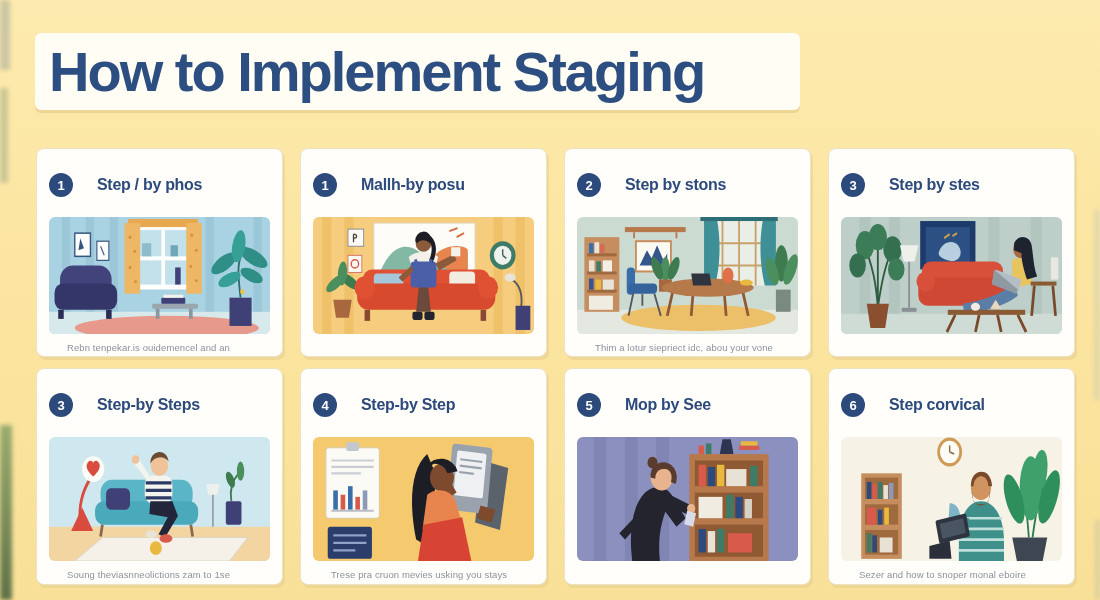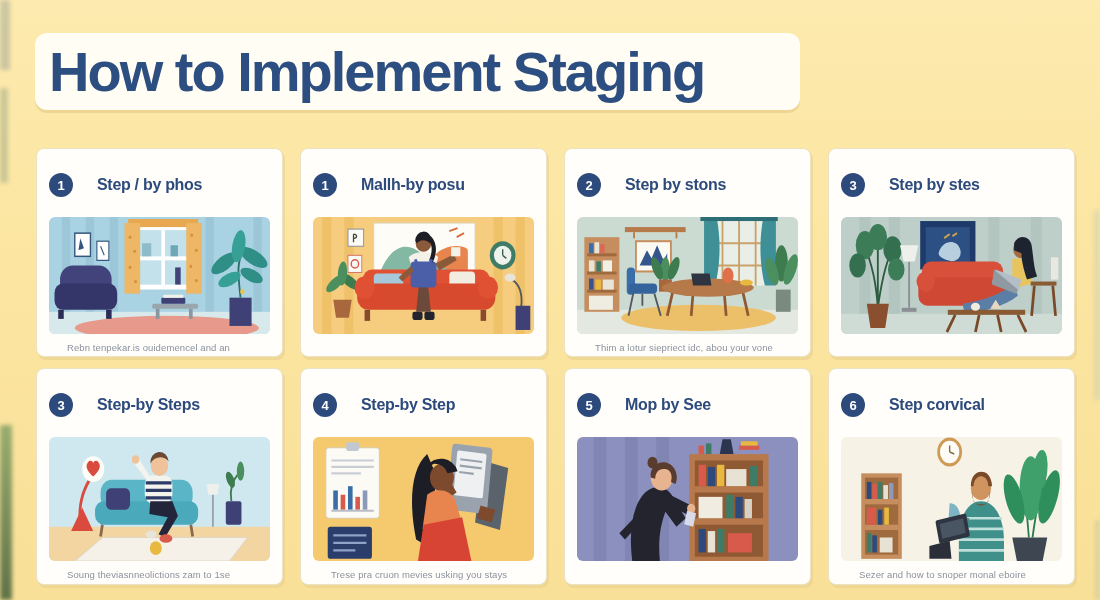--- a/index.html
+++ b/index.html
@@ -11,21 +11,21 @@
   
   .edge{position:absolute;pointer-events:none;filter:blur(2px);}
   .edge-tl{left:0;top:0;width:10px;height:70px;background:#a4ab9b;opacity:.55;}
   .edge-lm{left:0;top:88px;width:8px;height:95px;background:#aab28c;opacity:.6;}
   .edge-lb{left:0;top:425px;width:12px;height:175px;background:linear-gradient(180deg,#8aa468,#45603a);opacity:.85;}
   .edge-r{right:0;top:210px;width:6px;height:190px;background:#c9ccb2;opacity:.5;}
   .edge-rb{right:0;top:520px;width:5px;height:80px;background:#b8bc9e;opacity:.45;}
 
   .banner{
     position:absolute;left:35px;top:33px;width:765px;height:77px;
-    background:#fffdf4;border-radius:12px;display:flex;align-items:center;
+    background:#fffdf4;border-radius:6px;display:flex;align-items:center;
     box-shadow:0 3px 0 rgba(222,190,120,.45);
   }
   .banner h1{
     margin:0 0 0 14px;font-size:56px;font-weight:bold;color:#2d4e80;
     letter-spacing:-2px;white-space:nowrap;
   }
 
   .grid{
     position:absolute;left:36px;top:148px;
     display:grid;grid-template-columns:repeat(4,247px);

